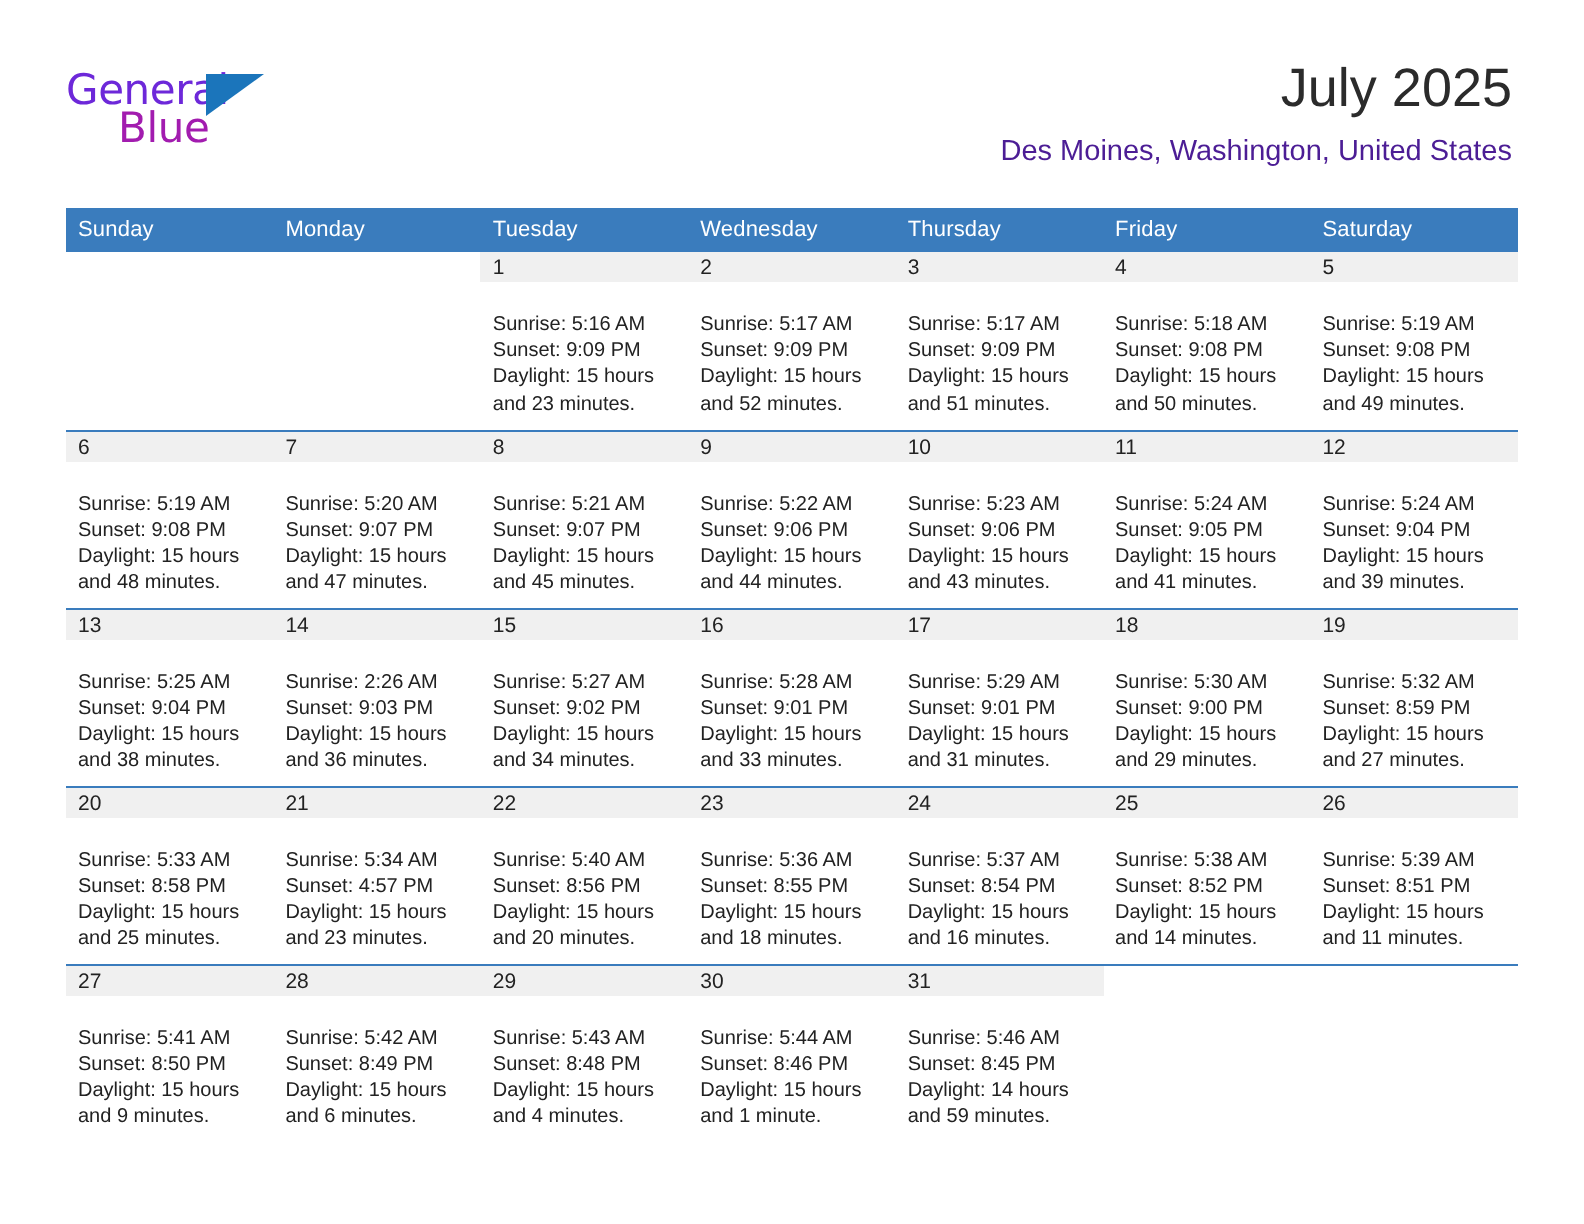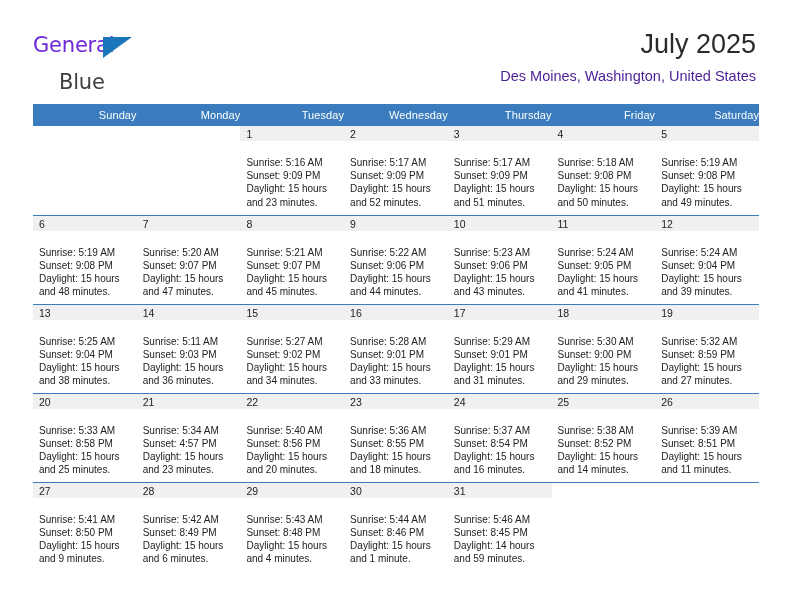--- a/index.html
+++ b/index.html
@@ -48,23 +48,22 @@
     color: #6d28d9;
     font-family: "DejaVu Sans", sans-serif;
   }
   .logo-blue {
     position: absolute;
     left: 26px;
     top: 19px;
     font-size: 21px;
     line-height: 22px;
     letter-spacing: -0.2px;
-    color: #404040;
+    color: #a21caf;
     font-family: "DejaVu Sans", sans-serif;
-    margin-top: 18px;
   }
   .logo-triangle {
     position: absolute;
     left: 70px;
     top: 3px;
     width: 0;
     height: 0;
     border-left: 29px solid #1b75bb;
     border-bottom: 21px solid transparent;
   }
@@ -97,21 +96,21 @@
     top: 104px;
     width: 726px;
     border-collapse: collapse;
     table-layout: fixed;
   }
   .calendar th {
     background: #3a7cbd;
     color: #ffffff;
     font-size: 11px;
     font-weight: normal;
-    text-align: right;
+    text-align: left;
     padding: 5px 0 5px 6px;
     height: 12px;
     border: none;
     letter-spacing: 0.1px;
   }
   .calendar td {
     vertical-align: top;
     padding: 0;
     border: none;
     border-top: 1px solid #3a7cbd;
@@ -343,21 +342,21 @@
                 <div>Sunset: 9:04 PM</div>
                 <div class="daylight-line">Daylight: 15 hours</div>
                 <div class="daylight-line">and 38 minutes.</div>
               </div>
             </div>
           </td>
           <td>
             <div class="cell filled">
               <div class="daynum-band">14</div>
               <div class="cell-body">
-                <div>Sunrise: 5:11 AM</div>
+                <div>Sunrise: 2:26 AM</div>
                 <div>Sunset: 9:03 PM</div>
                 <div class="daylight-line">Daylight: 15 hours</div>
                 <div class="daylight-line">and 36 minutes.</div>
               </div>
             </div>
           </td>
           <td>
             <div class="cell filled">
               <div class="daynum-band">15</div>
               <div class="cell-body">

